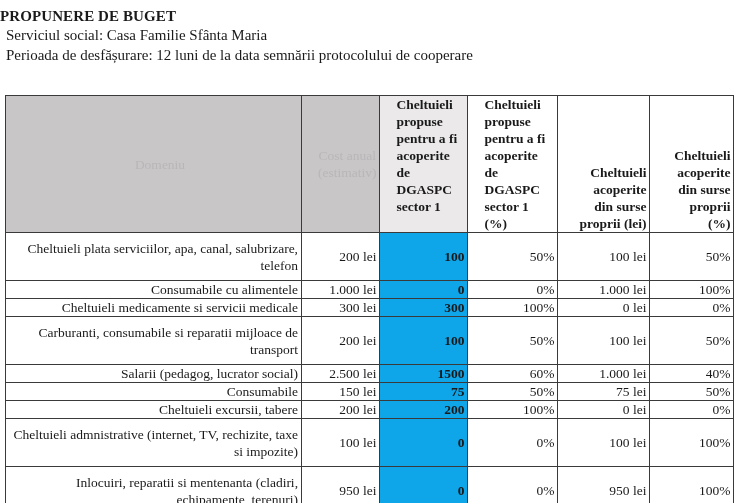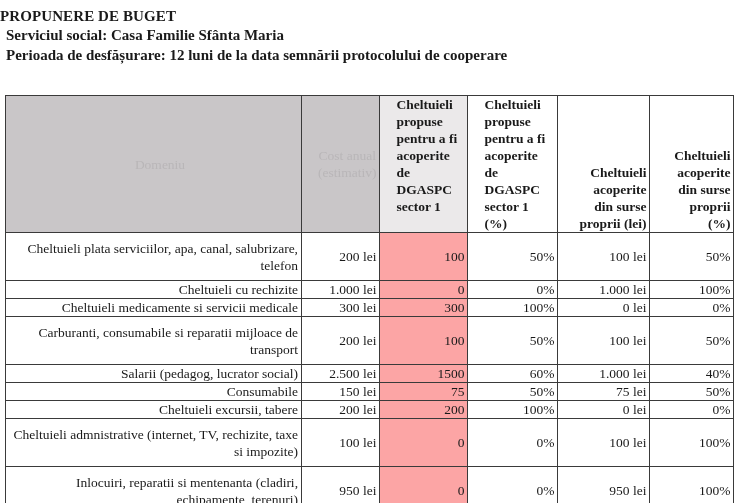--- a/index.html
+++ b/index.html
@@ -1,35 +1,35 @@
 <!DOCTYPE html>
 <html><head>
 <meta charset="utf-8">
 <style>
   html, body { margin:0; padding:0; background:#ffffff; }
   body { width:741px; height:503px; position:relative; overflow:hidden;
          font-family:"Liberation Serif", "DejaVu Serif", serif; color:#1a1a1a; }
   .title { position:absolute; top:8px; left:0; width:496px; 
            font-weight:bold; font-size:15px; letter-spacing:0.1px; }
-  .sub { position:absolute; left:6px; font-weight:bold; font-size:15px; white-space:nowrap; }
+  .sub { position:absolute; left:6px; font-weight:normal; font-size:15px; white-space:nowrap; }
   .sub1 { top:27px; }
   .sub2 { top:47px; }
   table { position:absolute; top:95px; left:5px; border-collapse:collapse;
           table-layout:fixed; font-size:13.5px; }
   td, th { border:1.5px solid #3a3a3a; padding:0 3px; line-height:17px; overflow:hidden; }
   col.c1 { width:296px; } col.c2 { width:78px; } col.c3 { width:88px; }
   col.c4 { width:90px; } col.c5 { width:92px; } col.c6 { width:84px; }
   thead th { height:101px; font-weight:bold; vertical-align:bottom;padding-left:16px; }
   thead th.gray { background:#c9c6c8; color:#b9b6b8; font-weight:normal; vertical-align:middle; text-align:center; }
   thead th.left { text-align:left; vertical-align:top; }
   thead th.lightgray { background:#ebe9ea; }
   thead th.center { text-align:right; }
   tbody td { text-align:right; }
   tbody td.name { text-align:right; }
-  tbody td.dg { background:#fca5a5; }
+  tbody td.dg { background:#0ea5e9;font-weight:bold; }
   tr.r2 td { height:47px; }
   tr.r1 td { height:16px; }
   tr.total td { height:27px; font-weight:bold; background:#ffffff; }
   tr.total td.tg { background:#c5c3c4; }
   tr.total td.dg { background:#ebe9ea; }
   tr.total td.name { vertical-align:top; }
   tr.total td.bot { vertical-align:bottom; }
   tr.total td.mid { vertical-align:top; padding-top:2px; }
 </style>
 </head>
@@ -61,21 +61,21 @@
   <tbody id="tbody">
       <tr class="r2">
         <td class="name">Cheltuieli plata serviciilor, apa, canal, salubrizare, telefon</td>
         <td>200 lei</td>
         <td class="dg">100</td>
         <td>50%</td>
         <td>100 lei</td>
         <td>50%</td>
       </tr>
       <tr class="r1">
-        <td class="name">Cheltuieli cu rechizite</td>
+        <td class="name">Consumabile cu alimentele</td>
         <td>1.000 lei</td>
         <td class="dg">0</td>
         <td>0%</td>
         <td>1.000 lei</td>
         <td>100%</td>
       </tr>
       <tr class="r1">
         <td class="name">Cheltuieli medicamente si servicii medicale</td>
         <td>300 lei</td>
         <td class="dg">300</td>

